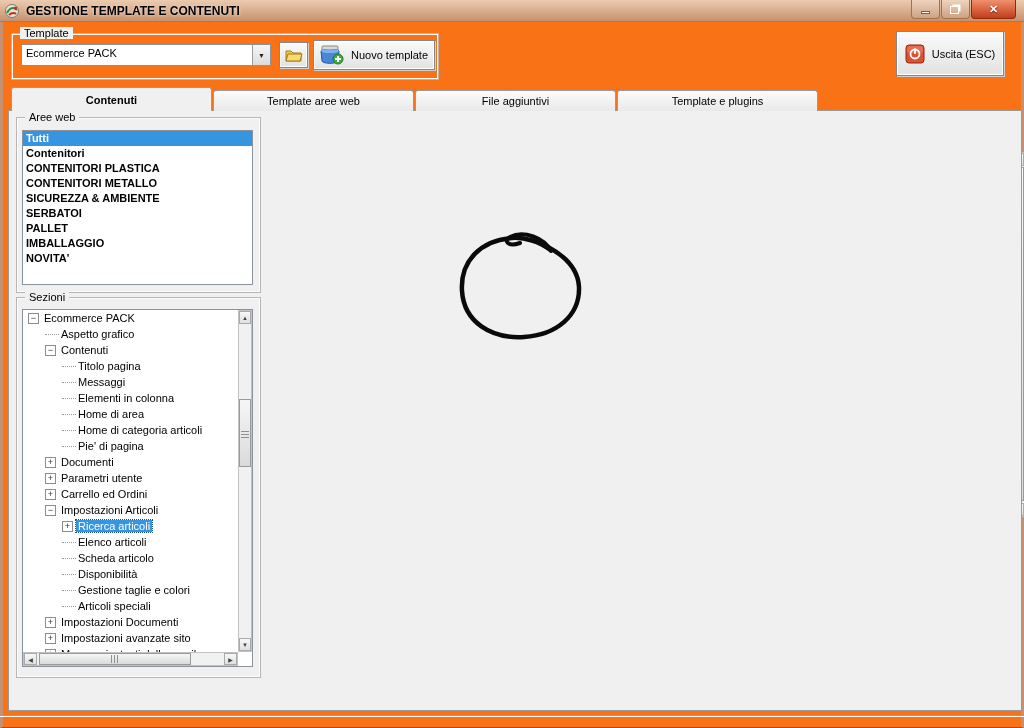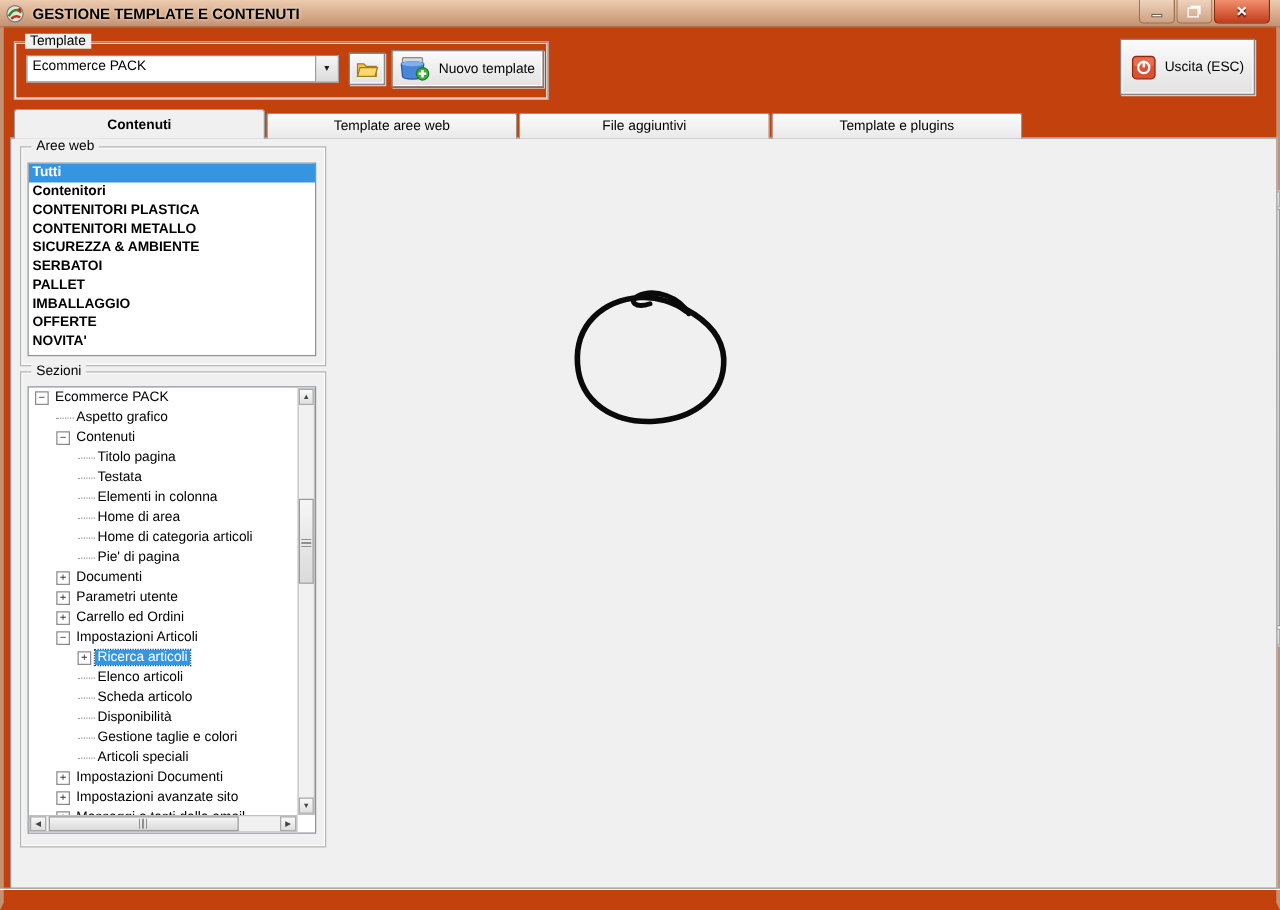--- a/index.html
+++ b/index.html
@@ -1,20 +1,20 @@
 <!DOCTYPE html>
 <html><head>
 <meta charset="utf-8">
 <style>
   * { margin:0; padding:0; box-sizing:border-box; }
   html,body { width:1024px; height:728px; }
   body { font-family:"Liberation Sans", sans-serif; font-size:11px; color:#000; position:relative; overflow:hidden; background:#f0f0f0; }
 
-  .window { position:absolute; inset:0; background:#c2410c;
-    border-left:3px solid #c49272; border-right:3px solid #c49272; border-bottom:6px solid #c2410c; }
+  .window { position:absolute; inset:0; background:#f97316;
+    border-left:3px solid #c49272; border-right:3px solid #c49272; border-bottom:1px solid #c2410c; }
 
   
   .titlebar { position:absolute; left:-3px; top:0; width:1024px; height:22px;
     background:linear-gradient(180deg,#eccbb0 0%,#d8ab8b 55%,#c49272 100%);
     border-bottom:1px solid #a87a59; display:flex; align-items:center; padding:0 4px; z-index:50; }
   .titlebar .title { font-weight:bold; font-size:12px; margin-left:6px; text-shadow:0 0 3px #f7e6d8; }
   .winbtns { position:absolute; right:8px; top:0; display:flex; }
   .winbtn { width:29px; height:19px; border:1px solid #9c7253; border-top:none;
     background:linear-gradient(#eed3bd,#cfa183); display:flex; align-items:center; justify-content:center;
     border-radius:0 0 4px 4px; margin-left:1px; }
@@ -172,21 +172,20 @@
   </div>
   <div class="listbox" style="left:19px;top:130px;width:231px;height:155px;z-index:21;" id="aree-list">
       <div class="list-item selected">Tutti</div>
       <div class="list-item">Contenitori</div>
       <div class="list-item">CONTENITORI PLASTICA</div>
       <div class="list-item">CONTENITORI METALLO</div>
       <div class="list-item">SICUREZZA &amp; AMBIENTE</div>
       <div class="list-item">SERBATOI</div>
       <div class="list-item">PALLET</div>
       <div class="list-item">IMBALLAGGIO</div>
-      <div class="list-item">OFFERTE</div>
       <div class="list-item">NOVITA'</div>
     </div>
 
   <div class="groupbox" style="left:13px;top:297px;width:245px;height:381px;z-index:20;">
     <span class="gb-label">Sezioni</span>
   </div>
   <div class="tree" style="left:19px;top:309px;width:231px;height:358px;z-index:21;">
     <div class="tree-inner" id="tree">
         <div class="tree-row" style="padding-left: 5px;">
           <div class="expander">−</div>
@@ -199,21 +198,21 @@
         <div class="tree-row" style="padding-left: 22px;">
           <div class="expander">−</div>
           <div class="tree-label">Contenuti</div>
         </div>
         <div class="tree-row" style="padding-left: 39px;">
           <div class="tree-spacer"></div>
           <div class="tree-label">Titolo pagina</div>
         </div>
         <div class="tree-row" style="padding-left: 39px;">
           <div class="tree-spacer"></div>
-          <div class="tree-label">Testata</div>
+          <div class="tree-label">Messaggi</div>
         </div>
         <div class="tree-row" style="padding-left: 39px;">
           <div class="tree-spacer"></div>
           <div class="tree-label">Elementi in colonna</div>
         </div>
         <div class="tree-row" style="padding-left: 39px;">
           <div class="tree-spacer"></div>
           <div class="tree-label">Home di area</div>
         </div>
         <div class="tree-row" style="padding-left: 39px;">

